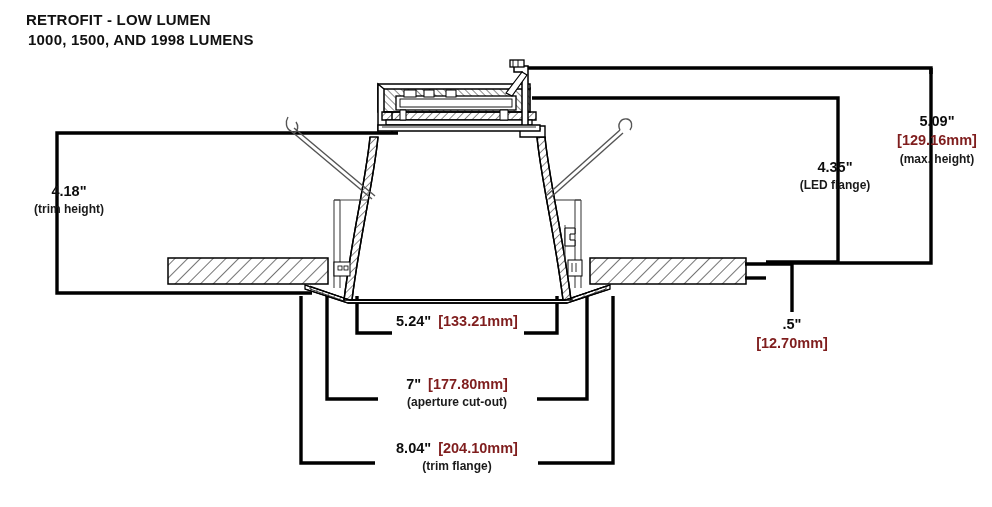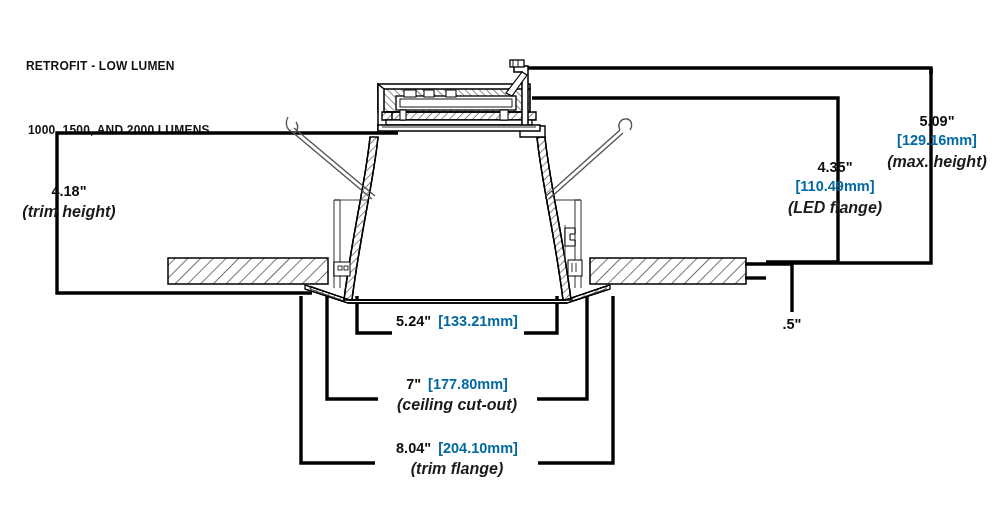--- a/index.html
+++ b/index.html
@@ -21,49 +21,47 @@
     height: 507px;
     background: #ffffff;
   }
   .title-block {
     position: absolute;
     left: 26px;
     top: 10px;
     line-height: 1.35;
   }
   .title-line {
-    font-size: 12px;
+    font-size: 15px;
     font-weight: bold;
     letter-spacing: 0.2px;
     color: #111111;
     white-space: nowrap;
-    margin-top: 48px;
   }
   .title-line.second {
     padding-left: 2px;
   }
   .dim {
     position: absolute;
     text-align: center;
     line-height: 1.34;
     white-space: nowrap;
   }
   .dim .val {
     font-size: 14.5px;
     font-weight: bold;
     color: #0d0d0d;
   }
   .dim .mm {
     font-size: 14.5px;
     font-weight: bold;
-    color: #0369a1;
+    color: #7f1d1d;
   }
   .dim .note {
-    font-size: 16px;
-    font-style: italic;
+    font-size: 12px;
     font-weight: bold;
     color: #1a1a1a;
   }
   .dim .inline-row .val,
   .dim .inline-row .mm {
     display: inline;
   }
   .dim .inline-row .gap {
     display: inline-block;
     width: 7px;
@@ -76,21 +74,21 @@
     height: 507px;
   }
 </style>
 </head>
 <body>
 
 <div id="stage">
 
   <div class="title-block">
     <div class="title-line">RETROFIT - LOW LUMEN</div>
-    <div class="title-line second">1000, 1500, AND 2000 LUMENS</div>
+    <div class="title-line second">1000, 1500, AND 1998 LUMENS</div>
   </div>
 
   <svg class="drawing" viewBox="0 0 992 507">
     <defs>
       <pattern id="hatch45" width="9" height="9" patternUnits="userSpaceOnUse" patternTransform="rotate(45)">
         <line x1="0" y1="0" x2="0" y2="9" stroke="#000000" stroke-width="1.1"></line>
       </pattern>
       <pattern id="hatchTight" width="5.5" height="5.5" patternUnits="userSpaceOnUse" patternTransform="rotate(45)">
         <line x1="0" y1="0" x2="0" y2="5.5" stroke="#000000" stroke-width="0.9"></line>
       </pattern>
@@ -242,47 +240,47 @@
     </g>
   </svg>
 
   <div class="dim" style="left:14px; top:182px; width:110px;">
     <div class="val">4.18"</div>
     <div class="note">(trim height)</div>
   </div>
 
   <div class="dim" style="left:780px; top:158px; width:110px;">
     <div class="val">4.35"</div>
-    <div class="mm">[110.49mm]</div>
     <div class="note">(LED flange)</div>
   </div>
 
   <div class="dim" style="left:882px; top:112px; width:110px;">
     <div class="val">5.09"</div>
     <div class="mm">[129.16mm]</div>
     <div class="note">(max. height)</div>
   </div>
 
   <div class="dim" style="left:355px; top:310px; width:204px;">
     <div class="inline-row">
       <span class="val">5.24"</span><span class="gap"></span><span class="mm">[133.21mm]</span>
     </div>
   </div>
 
   <div class="dim" style="left:355px; top:373px; width:204px;">
     <div class="inline-row">
       <span class="val">7"</span><span class="gap"></span><span class="mm">[177.80mm]</span>
     </div>
-    <div class="note">(ceiling cut-out)</div>
+    <div class="note">(aperture cut-out)</div>
   </div>
 
   <div class="dim" style="left:355px; top:437px; width:204px;">
     <div class="inline-row">
       <span class="val">8.04"</span><span class="gap"></span><span class="mm">[204.10mm]</span>
     </div>
     <div class="note">(trim flange)</div>
   </div>
 
   <div class="dim" style="left:722px; top:315px; width:140px;">
     <div class="val">.5"</div>
+    <div class="mm">[12.70mm]</div>
   </div>
 
 </div>
 
 </body></html>

